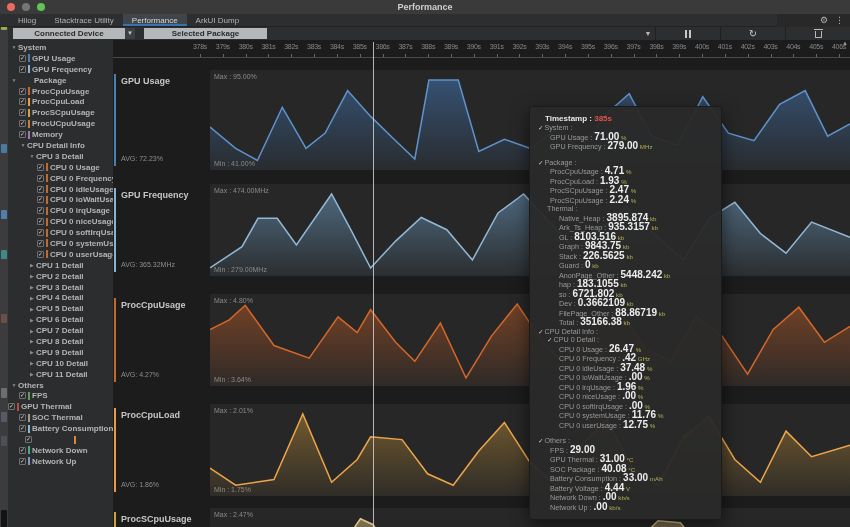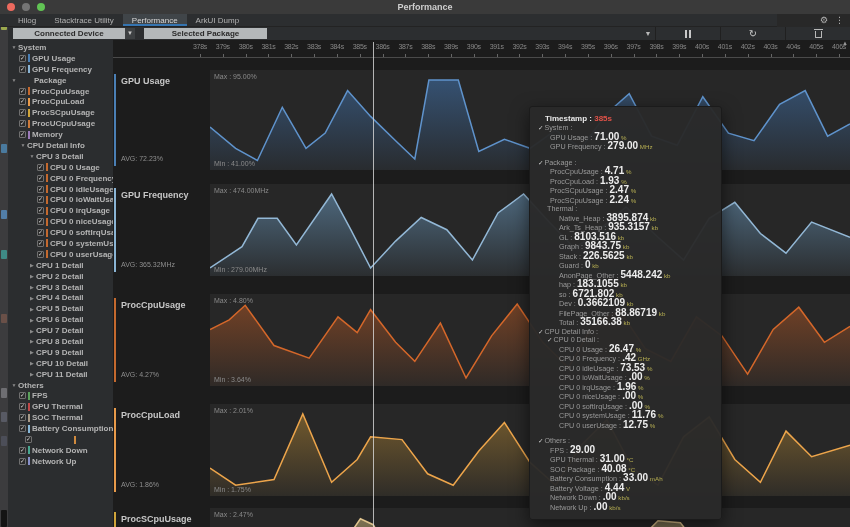--- a/index.html
+++ b/index.html
@@ -268,21 +268,21 @@
     </div>
     <div class="srow" style="padding-left: 2px;">
       <span class="arrow">▼</span>
       <span class="slab">Others</span>
     </div>
     <div class="srow" style="padding-left: 11px;">
       <span class="cb">✓</span>
       <span class="cbar" style="background: rgb(90, 160, 90);"></span>
       <span class="slab">FPS</span>
     </div>
-    <div class="srow" style="padding-left: 11px;">
+    <div class="srow" style="">
       <span class="cb">✓</span>
       <span class="cbar" style="background: rgb(192, 72, 72);"></span>
       <span class="slab">GPU Thermal</span>
     </div>
     <div class="srow" style="padding-left: 11px;">
       <span class="cb">✓</span>
       <span class="cbar" style="background: rgb(168, 154, 136);"></span>
       <span class="slab">SOC Thermal</span>
     </div>
     <div class="srow" style="padding-left: 11px;">
@@ -486,21 +486,21 @@
       <div class="tt-row" style="padding-left: 21px;"><span>AnonPage_Other : </span><span class="tt-v">5448.242</span><span class="tt-u"> kb</span></div>
       <div class="tt-row" style="padding-left: 21px;"><span>hap : </span><span class="tt-v">183.1055</span><span class="tt-u"> kb</span></div>
       <div class="tt-row" style="padding-left: 21px;"><span>so : </span><span class="tt-v">6721.802</span><span class="tt-u"> kb</span></div>
       <div class="tt-row" style="padding-left: 21px;"><span>Dev : </span><span class="tt-v">0.3662109</span><span class="tt-u"> kb</span></div>
       <div class="tt-row" style="padding-left: 21px;"><span>FilePage_Other : </span><span class="tt-v">88.86719</span><span class="tt-u"> kb</span></div>
       <div class="tt-row" style="padding-left: 21px;"><span>Total : </span><span class="tt-v">35166.38</span><span class="tt-u"> kb</span></div>
       <div class="tt-head" style="padding-left: 0px;"><span class="tt-check">✓</span><span>CPU Detail Info :</span></div>
       <div class="tt-head" style="padding-left: 9px;"><span class="tt-check">✓</span><span>CPU 0 Detail :</span></div>
       <div class="tt-row" style="padding-left: 21px;"><span>CPU 0 Usage : </span><span class="tt-v">26.47</span><span class="tt-u"> %</span></div>
       <div class="tt-row" style="padding-left: 21px;"><span>CPU 0 Frequency : </span><span class="tt-v">.42</span><span class="tt-u"> GHz</span></div>
-      <div class="tt-row" style="padding-left: 21px;"><span>CPU 0 idleUsage : </span><span class="tt-v">73.53</span><span class="tt-u"> %</span></div>
+      <div class="tt-row" style="padding-left: 21px;"><span>CPU 0 idleUsage : </span><span class="tt-v">37.48</span><span class="tt-u"> %</span></div>
       <div class="tt-row" style="padding-left: 21px;"><span>CPU 0 ioWaitUsage : </span><span class="tt-v">.00</span><span class="tt-u"> %</span></div>
       <div class="tt-row" style="padding-left: 21px;"><span>CPU 0 irqUsage : </span><span class="tt-v">1.96</span><span class="tt-u"> %</span></div>
       <div class="tt-row" style="padding-left: 21px;"><span>CPU 0 niceUsage : </span><span class="tt-v">.00</span><span class="tt-u"> %</span></div>
       <div class="tt-row" style="padding-left: 21px;"><span>CPU 0 softIrqUsage : </span><span class="tt-v">.00</span><span class="tt-u"> %</span></div>
       <div class="tt-row" style="padding-left: 21px;"><span>CPU 0 systemUsage : </span><span class="tt-v">11.76</span><span class="tt-u"> %</span></div>
       <div class="tt-row" style="padding-left: 21px;"><span>CPU 0 userUsage : </span><span class="tt-v">12.75</span><span class="tt-u"> %</span></div>
       <div class="tt-head" style="padding-left: 0px; margin-top: 7px;"><span class="tt-check">✓</span><span>Others :</span></div>
       <div class="tt-row" style="padding-left: 12px;"><span>FPS : </span><span class="tt-v">29.00</span></div>
       <div class="tt-row" style="padding-left: 12px;"><span>GPU Thermal : </span><span class="tt-v">31.00</span><span class="tt-u"> °C</span></div>
       <div class="tt-row" style="padding-left: 12px;"><span>SOC Package : </span><span class="tt-v">40.08</span><span class="tt-u"> °C</span></div>

